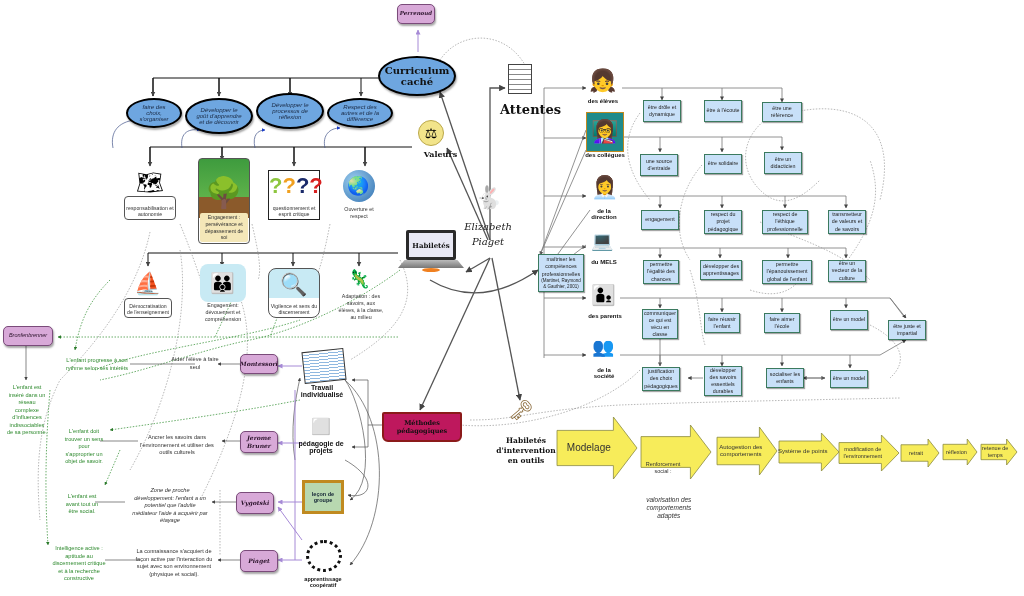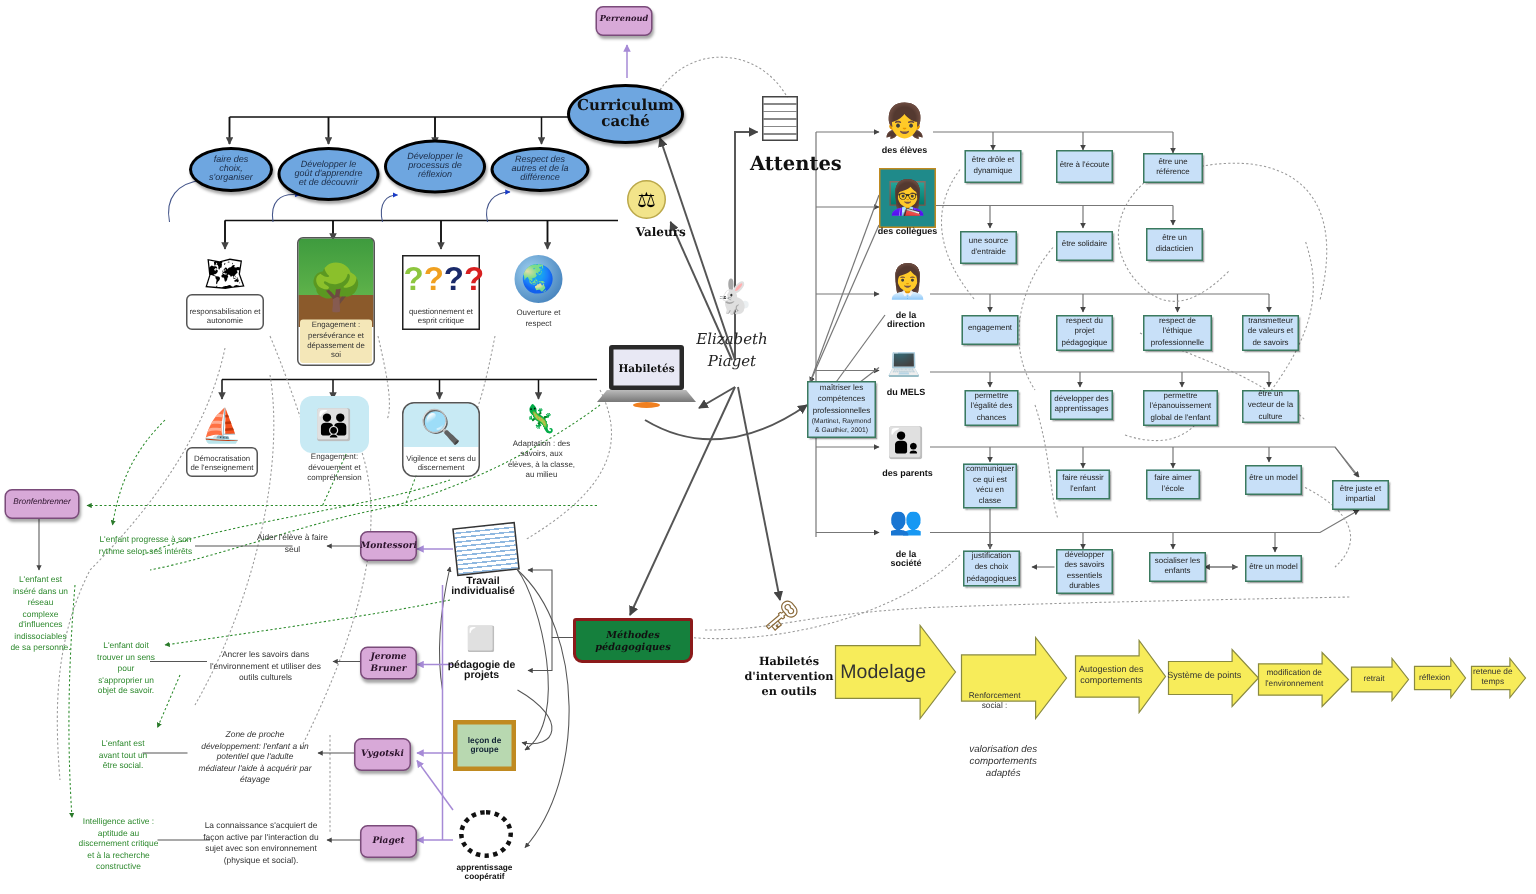--- a/index.html
+++ b/index.html
@@ -253,21 +253,21 @@
 <div class="n green" style="left:64px;top:428px;width:40px;">L'enfant doit trouver un sens pour s'approprier un objet de savoir.</div>
 
 <div class="n purple" style="left:236px;top:492px;width:38px;height:22px;">Vygotski</div>
 <div class="n lbl" style="left:132px;top:487px;width:76px;font-style:italic;">Zone de proche développement: l'enfant a un potentiel que l'adulte médiateur l'aide à acquérir par étayage</div>
 <div class="n green" style="left:64px;top:493px;width:36px;">L'enfant est avant tout un être social.</div>
 
 <div class="n purple" style="left:240px;top:550px;width:38px;height:22px;">Piaget</div>
 <div class="n lbl" style="left:134px;top:548px;width:80px;">La connaissance s'acquiert de façon active par l'interaction du sujet avec son environnement (physique et social).</div>
 <div class="n green" style="left:52px;top:545px;width:54px;">Intelligence active : aptitude au discernement critique et à la recherche constructive</div>
 
-<div class="n" style="left:382px;top:412px;width:80px;height:30px;background:#15803d;border:2px solid #8b1a1a;border-radius:2px 2px 6px 6px;display:flex;align-items:center;justify-content:center;font-style:italic;">
+<div class="n" style="left:382px;top:412px;width:80px;height:30px;background:#be185d;border:2px solid #8b1a1a;border-radius:2px 2px 6px 6px;display:flex;align-items:center;justify-content:center;">
   <span class="bold" style="font-size:6.5px;">Méthodes pédagogiques</span>
 </div>
 
 <div class="icon" style="left:303px;top:350px;width:40px;height:30px;background:repeating-linear-gradient(#fff 0 2px,#8fb8e0 2px 3px);border:1px solid #333;transform:rotate(-6deg);"></div>
 <div class="n cap" style="left:296px;top:384px;width:52px;font-size:7px;">Travail individualisé</div>
 
 <div class="icon" style="left:306px;top:415px;width:30px;height:22px;font-size:16px;">⬜</div>
 <div class="n cap" style="left:296px;top:440px;width:50px;font-size:7px;">pédagogie de projets</div>
 
 <div class="n" style="left:302px;top:480px;width:42px;height:34px;background:#b8d8b0;border:3px solid #c08a20;display:flex;align-items:center;justify-content:center;">
@@ -339,21 +339,21 @@
   <div>Habiletés</div>
   <div>d'intervention</div>
   <div>en outils</div>
 </div>
 
 <div id="strat-arrows">
     <div class="arrow" style="left: 556px; top: 416px; width: 82px; height: 64px;">
       <svg width="82" height="64">
         <polygon points="1,14.399999999999999 57.400000000000006,14.399999999999999 57.400000000000006,1 81,32 57.400000000000006,63 57.400000000000006,49.6 1,49.6" fill="#f7ec5a" stroke="#8a8a40" stroke-width="0.8"></polygon>
       </svg>
-      <span style="font-size: 13px;">Modelage</span>
+      <span style="font-size: 10px;">Modelage</span>
     </div>
     <div class="arrow" style="left: 640px; top: 424px; width: 72px; height: 56px;">
       <svg width="72" height="56">
         <polygon points="1,12.599999999999998 50.400000000000006,12.599999999999998 50.400000000000006,1 71,28 50.400000000000006,55 50.400000000000006,43.400000000000006 1,43.400000000000006" fill="#f7ec5a" stroke="#8a8a40" stroke-width="0.8"></polygon>
       </svg>
       <span style="font-size: 6.5px; display: block; padding-top: 15.68px;"><span>Renforcement social : </span><i>valorisation des comportements adaptés</i></span>
     </div>
     <div class="arrow" style="left: 716px; top: 426px; width: 62px; height: 50px;">
       <svg width="62" height="50">
         <polygon points="1,11.249999999999998 43.400000000000006,11.249999999999998 43.400000000000006,1 61,25 43.400000000000006,49 43.400000000000006,38.75 1,38.75" fill="#f7ec5a" stroke="#8a8a40" stroke-width="0.8"></polygon>

